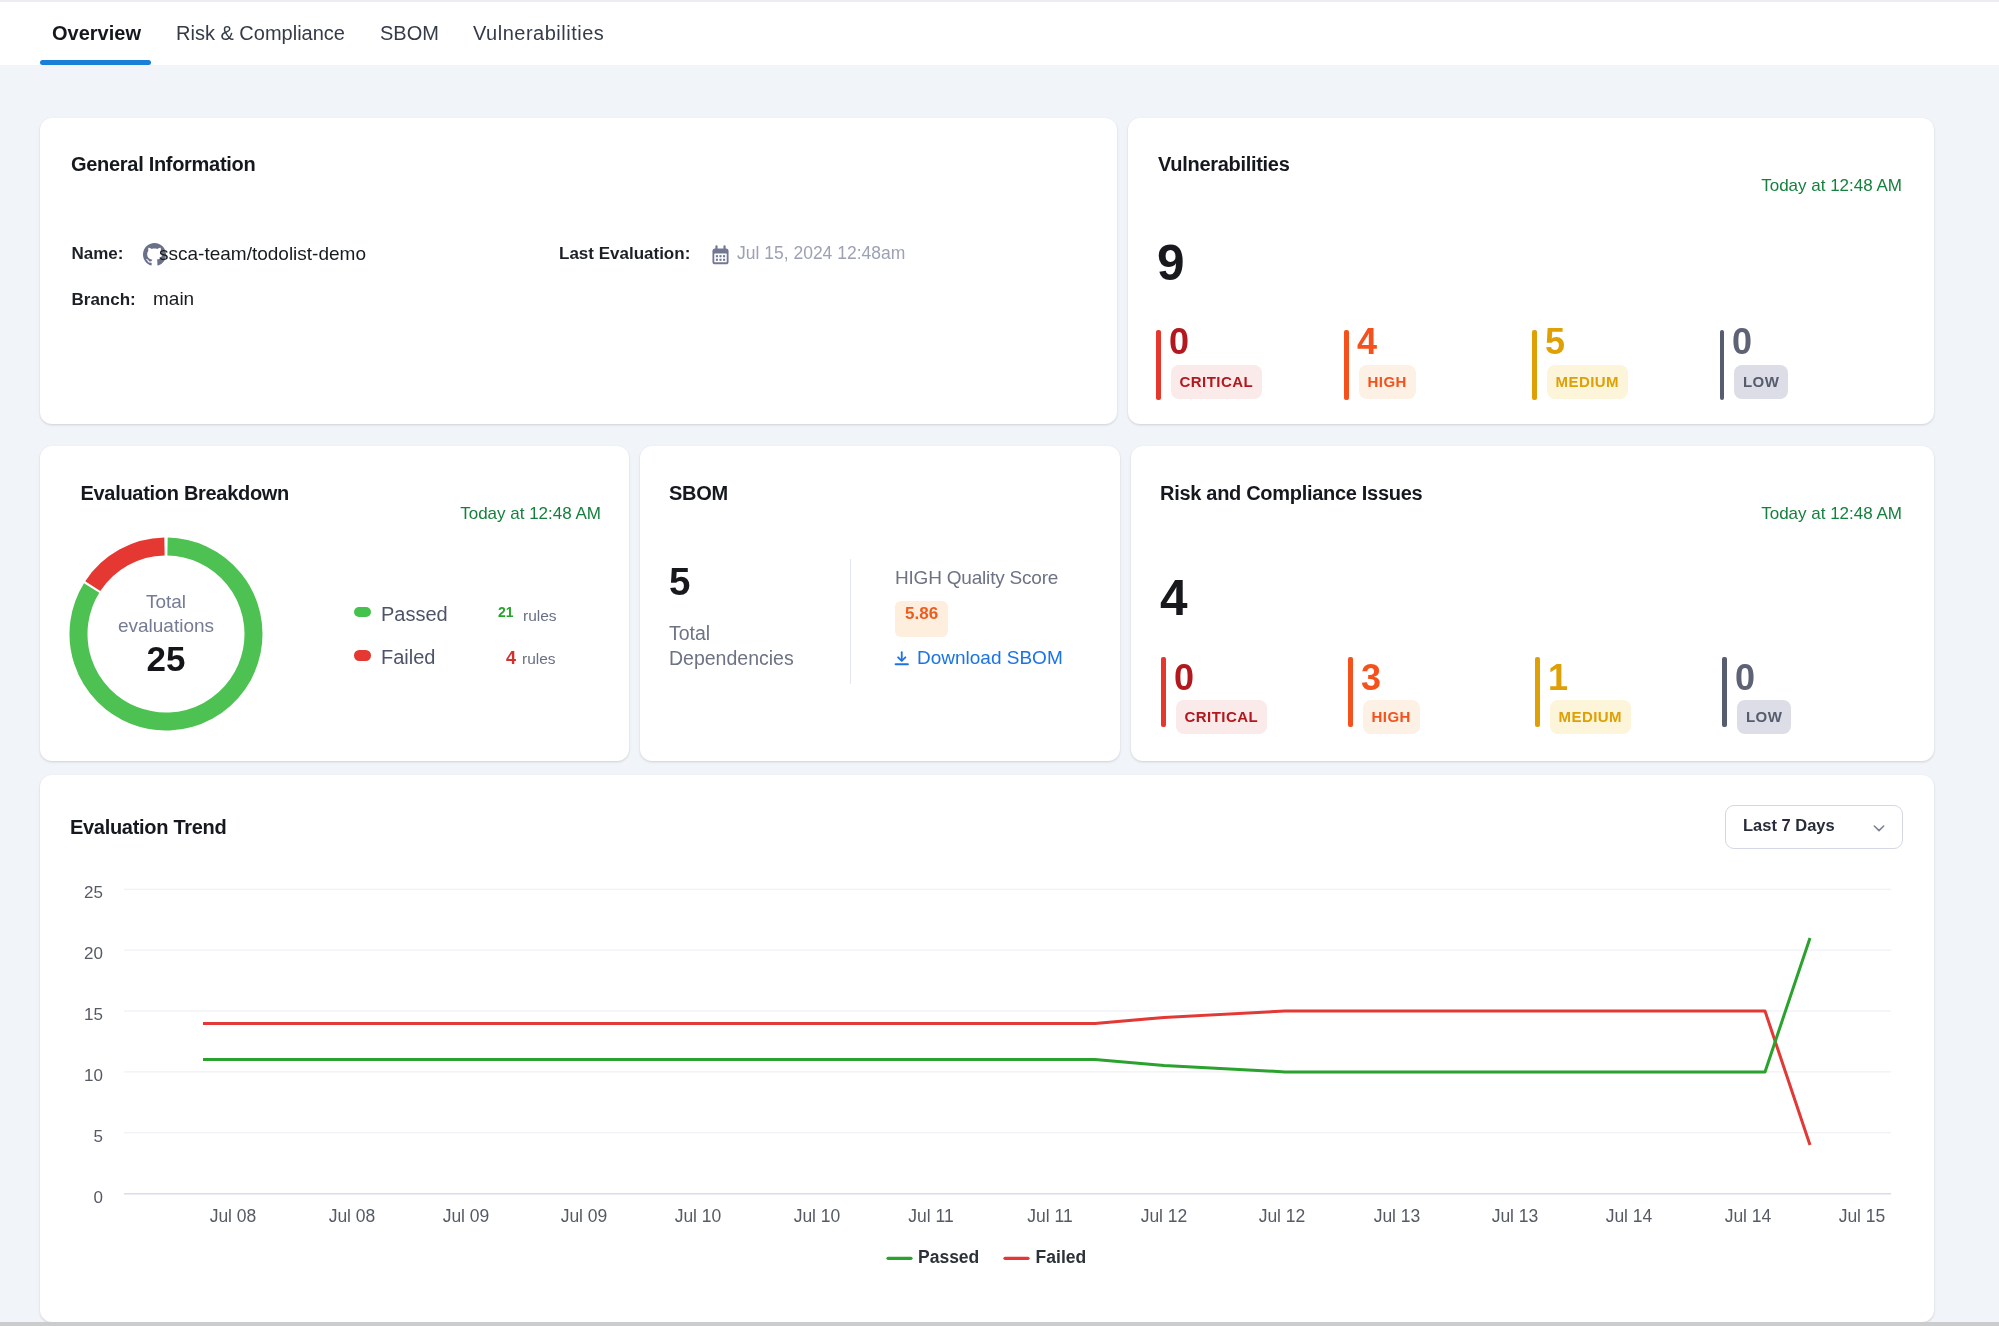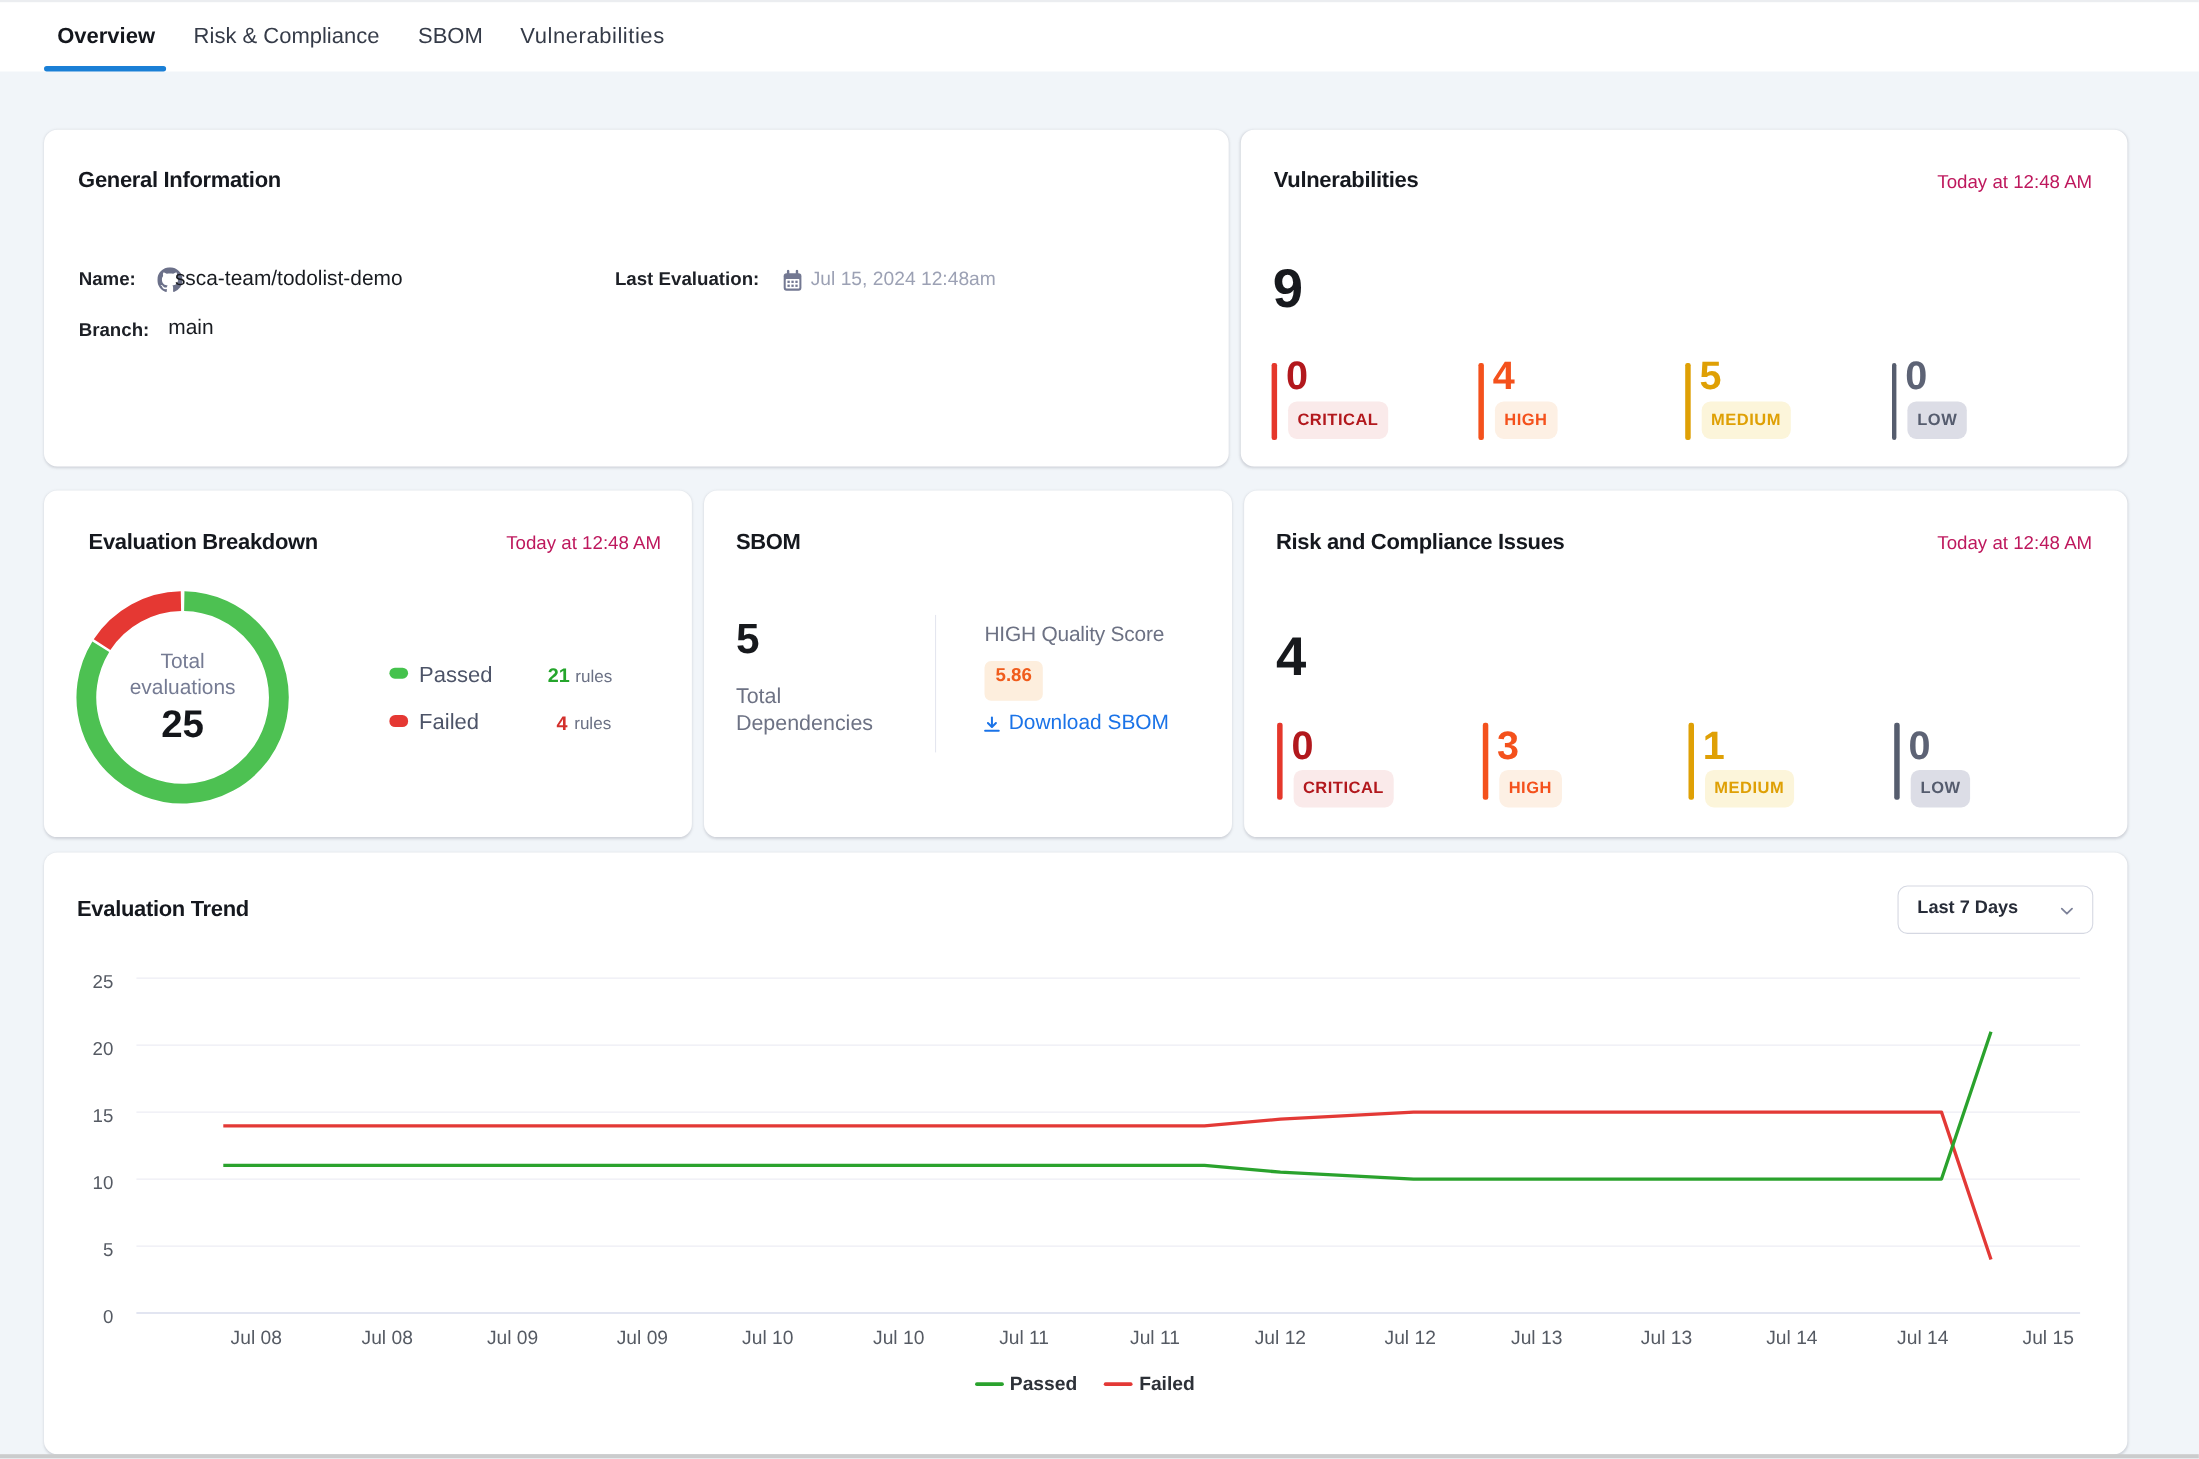--- a/index.html
+++ b/index.html
@@ -1,21 +1,21 @@
 <!DOCTYPE html>
 <html><head>
 <meta charset="utf-8">
 <style>
 * { margin:0; padding:0; box-sizing:border-box; }
 html,body { width:1999px; height:1326px; }
 body { font-family:"Liberation Sans", sans-serif; background:#f1f5f9; position:relative; overflow:hidden; }
 .abs { position:absolute; line-height:1; }
 .card { position:absolute; background:#fff; border-radius:12px; box-shadow:0 1px 3px rgba(16,24,40,.10), 0 1px 2px rgba(16,24,40,.06); }
 .ctitle { position:absolute; line-height:1; font-size:20px; font-weight:700; color:#15181e; letter-spacing:-0.3px; }
-.today { position:absolute; line-height:1; font-size:17px; color:#be185d; text-align:right; width:300px; }
+.today { position:absolute; line-height:1; font-size:17px; color:#15803d; text-align:right; width:300px;margin-top:20px; }
 .bignum { position:absolute; line-height:1; font-weight:700; color:#17191d; font-size:49.5px; }
 .sevbar { position:absolute; width:4.5px; height:70px; border-radius:2px; }
 .sevnum { position:absolute; line-height:1; font-size:36px; font-weight:700; }
 .sevbadge { position:absolute; height:34px; line-height:34px; border-radius:8px; font-size:15px; font-weight:700; padding:0 9px; letter-spacing:0.45px; }
 .lbl { position:absolute; line-height:1; font-size:17px; font-weight:700; color:#1d2026; }
 .val { position:absolute; line-height:1; font-size:19px; color:#181b20; }
 </style>
 </head>
 <body>
 
@@ -74,21 +74,21 @@
 <div class="ctitle" style="left:69.5px;top:482.6px;padding-left:11px;">Evaluation Breakdown</div>
 <div class="today" style="left:301px;top:485.1px;">Today at 12:48 AM</div>
 <svg class="abs" style="left:66px;top:534px;" width="200" height="200" viewBox="0 0 200 200" fill="none">
   <path d="M 101.53 12.51 A 87.5 87.5 0 1 1 25.63 53.9" stroke="#4dc152" stroke-width="18"></path>
   <path d="M 26.78 52.08 A 87.5 87.5 0 0 1 98.47 12.51" stroke="#e53833" stroke-width="18"></path>
 </svg>
 <div class="abs" style="left:66px;top:589.8px;width:200px;text-align:center;font-size:19px;line-height:24.3px;color:#757b93;">Total<br>evaluations</div>
 <div class="abs" style="left:66px;top:641.4px;width:200px;text-align:center;font-size:35px;font-weight:700;color:#14161a;">25</div>
 <div class="abs" style="left:353.5px;top:606.8px;width:17.7px;height:10.4px;border-radius:5.2px;background:#45c24d;"></div>
 <div class="abs" style="left:381px;top:603.7px;font-size:20px;color:#4d5468;">Passed</div>
-<div class="abs" style="left:498px;top:605.4px;font-size:18px;font-weight:700;color:#25a52c;">21</div>
+<div class="abs" style="left:498px;top:605.4px;font-size:14px;font-weight:700;color:#25a52c;">21</div>
 <div class="abs" style="left:523px;top:607.5px;font-size:15.5px;color:#6a7084;">rules</div>
 <div class="abs" style="left:353.5px;top:650.3px;width:17.7px;height:10.4px;border-radius:5.2px;background:#e53833;"></div>
 <div class="abs" style="left:381px;top:647.4px;font-size:20px;color:#4d5468;">Failed</div>
 <div class="abs" style="left:506px;top:649.1px;font-size:18px;font-weight:700;color:#d3302c;">4</div>
 <div class="abs" style="left:522px;top:651.2px;font-size:15.5px;color:#6a7084;">rules</div>
 
 <div class="card" style="left:640px;top:446px;width:480px;height:315px;"></div>
 <div class="ctitle" style="left:669px;top:482.6px;">SBOM</div>
 <div class="abs" style="left:669px;top:562.9px;font-size:38.5px;font-weight:700;color:#17191d;">5</div>
 <div class="abs" style="left:669px;top:621.4px;font-size:19.5px;line-height:25.1px;color:#6d7284;">Total<br>Dependencies</div>

